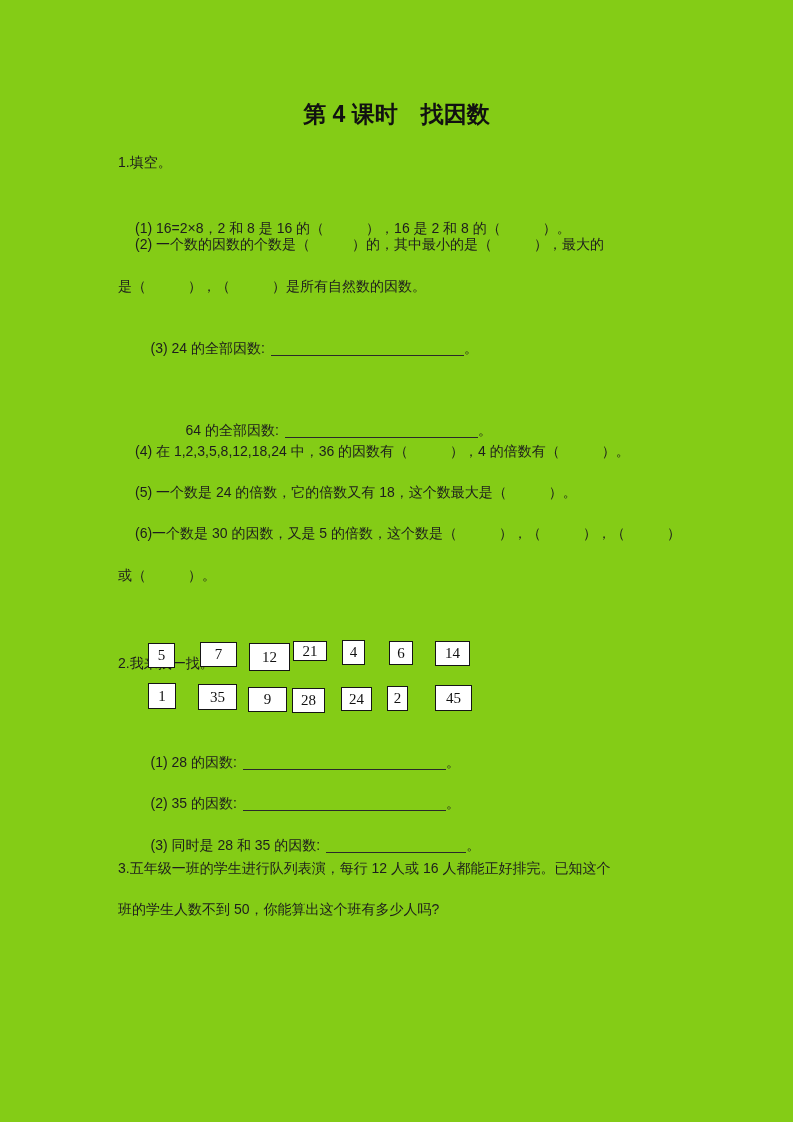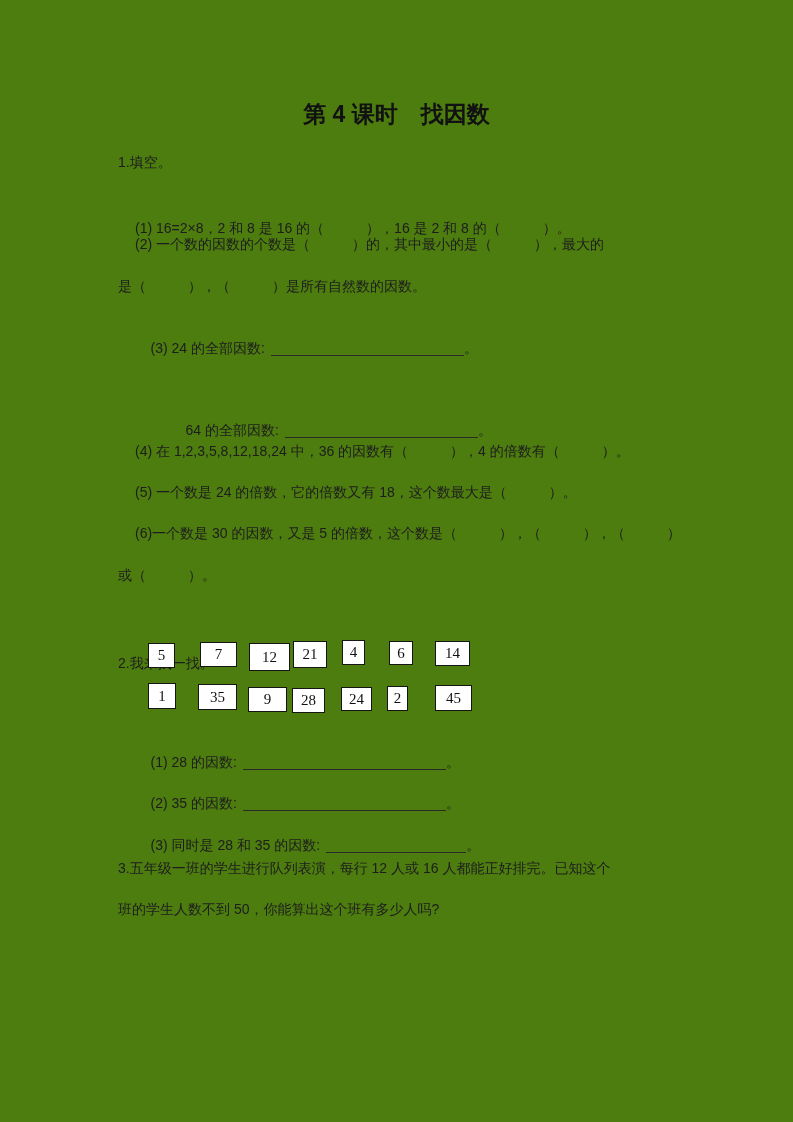--- a/index.html
+++ b/index.html
@@ -4,21 +4,21 @@
 <style>
   html, body {
     margin: 0;
     padding: 0;
     background: #ffffff;
   }
   .page {
     position: relative;
     width: 793px;
     height: 1122px;
-    background: #4d7c0f;
+    background: #84cc16;
     font-family: "Liberation Sans", "DejaVu Sans", sans-serif;
     color: #1d1d1d;
     overflow: hidden;
   }
   .line {
     position: absolute;
     white-space: pre;
     font-size: 14px;
     line-height: 20px;
     color: #1d1d1d;
@@ -79,21 +79,21 @@
   <div class="line" style="top:441px; left:135px;">(4) 在 1,2,3,5,8,12,18,24 中，36 的因数有（　　　），4 的倍数有（　　　）。</div>
   <div class="line" style="top:482px; left:135px;">(5) 一个数是 24 的倍数，它的倍数又有 18，这个数最大是（　　　）。</div>
   <div class="line" style="top:523px; left:135px;">(6)一个数是 30 的因数，又是 5 的倍数，这个数是（　　　），（　　　），（　　　）</div>
   <div class="line" style="top:565px; left:118px;">或（　　　）。</div>
 
   <div class="line" style="top:606px; left:118px;margin-top:47px;">2.我来找一找。</div>
 
   <div class="numbox" style="left:148px; top:643px; width:27px; height:25px;">5</div>
   <div class="numbox" style="left:200px; top:642px; width:37px; height:25px;">7</div>
   <div class="numbox" style="left:249px; top:643px; width:41px; height:28px;">12</div>
-  <div class="numbox" style="left:293px; top:641px; width:34px; height:27px;">21</div>
+  <div class="numbox" style="left:293px; top:641px; width:34px; height:20px;">21</div>
   <div class="numbox" style="left:342px; top:640px; width:23px; height:25px;">4</div>
   <div class="numbox" style="left:389px; top:641px; width:24px; height:24px;">6</div>
   <div class="numbox" style="left:435px; top:641px; width:35px; height:25px;">14</div>
   <div class="numbox" style="left:148px; top:683px; width:28px; height:26px;">1</div>
   <div class="numbox" style="left:198px; top:684px; width:39px; height:26px;font-family:Liberation Serif, serif;">35</div>
   <div class="numbox" style="left:248px; top:687px; width:39px; height:25px;">9</div>
   <div class="numbox" style="left:292px; top:688px; width:33px; height:25px;">28</div>
   <div class="numbox" style="left:341px; top:687px; width:31px; height:24px;">24</div>
   <div class="numbox" style="left:387px; top:686px; width:21px; height:25px;">2</div>
   <div class="numbox" style="left:435px; top:685px; width:37px; height:26px;">45</div>

